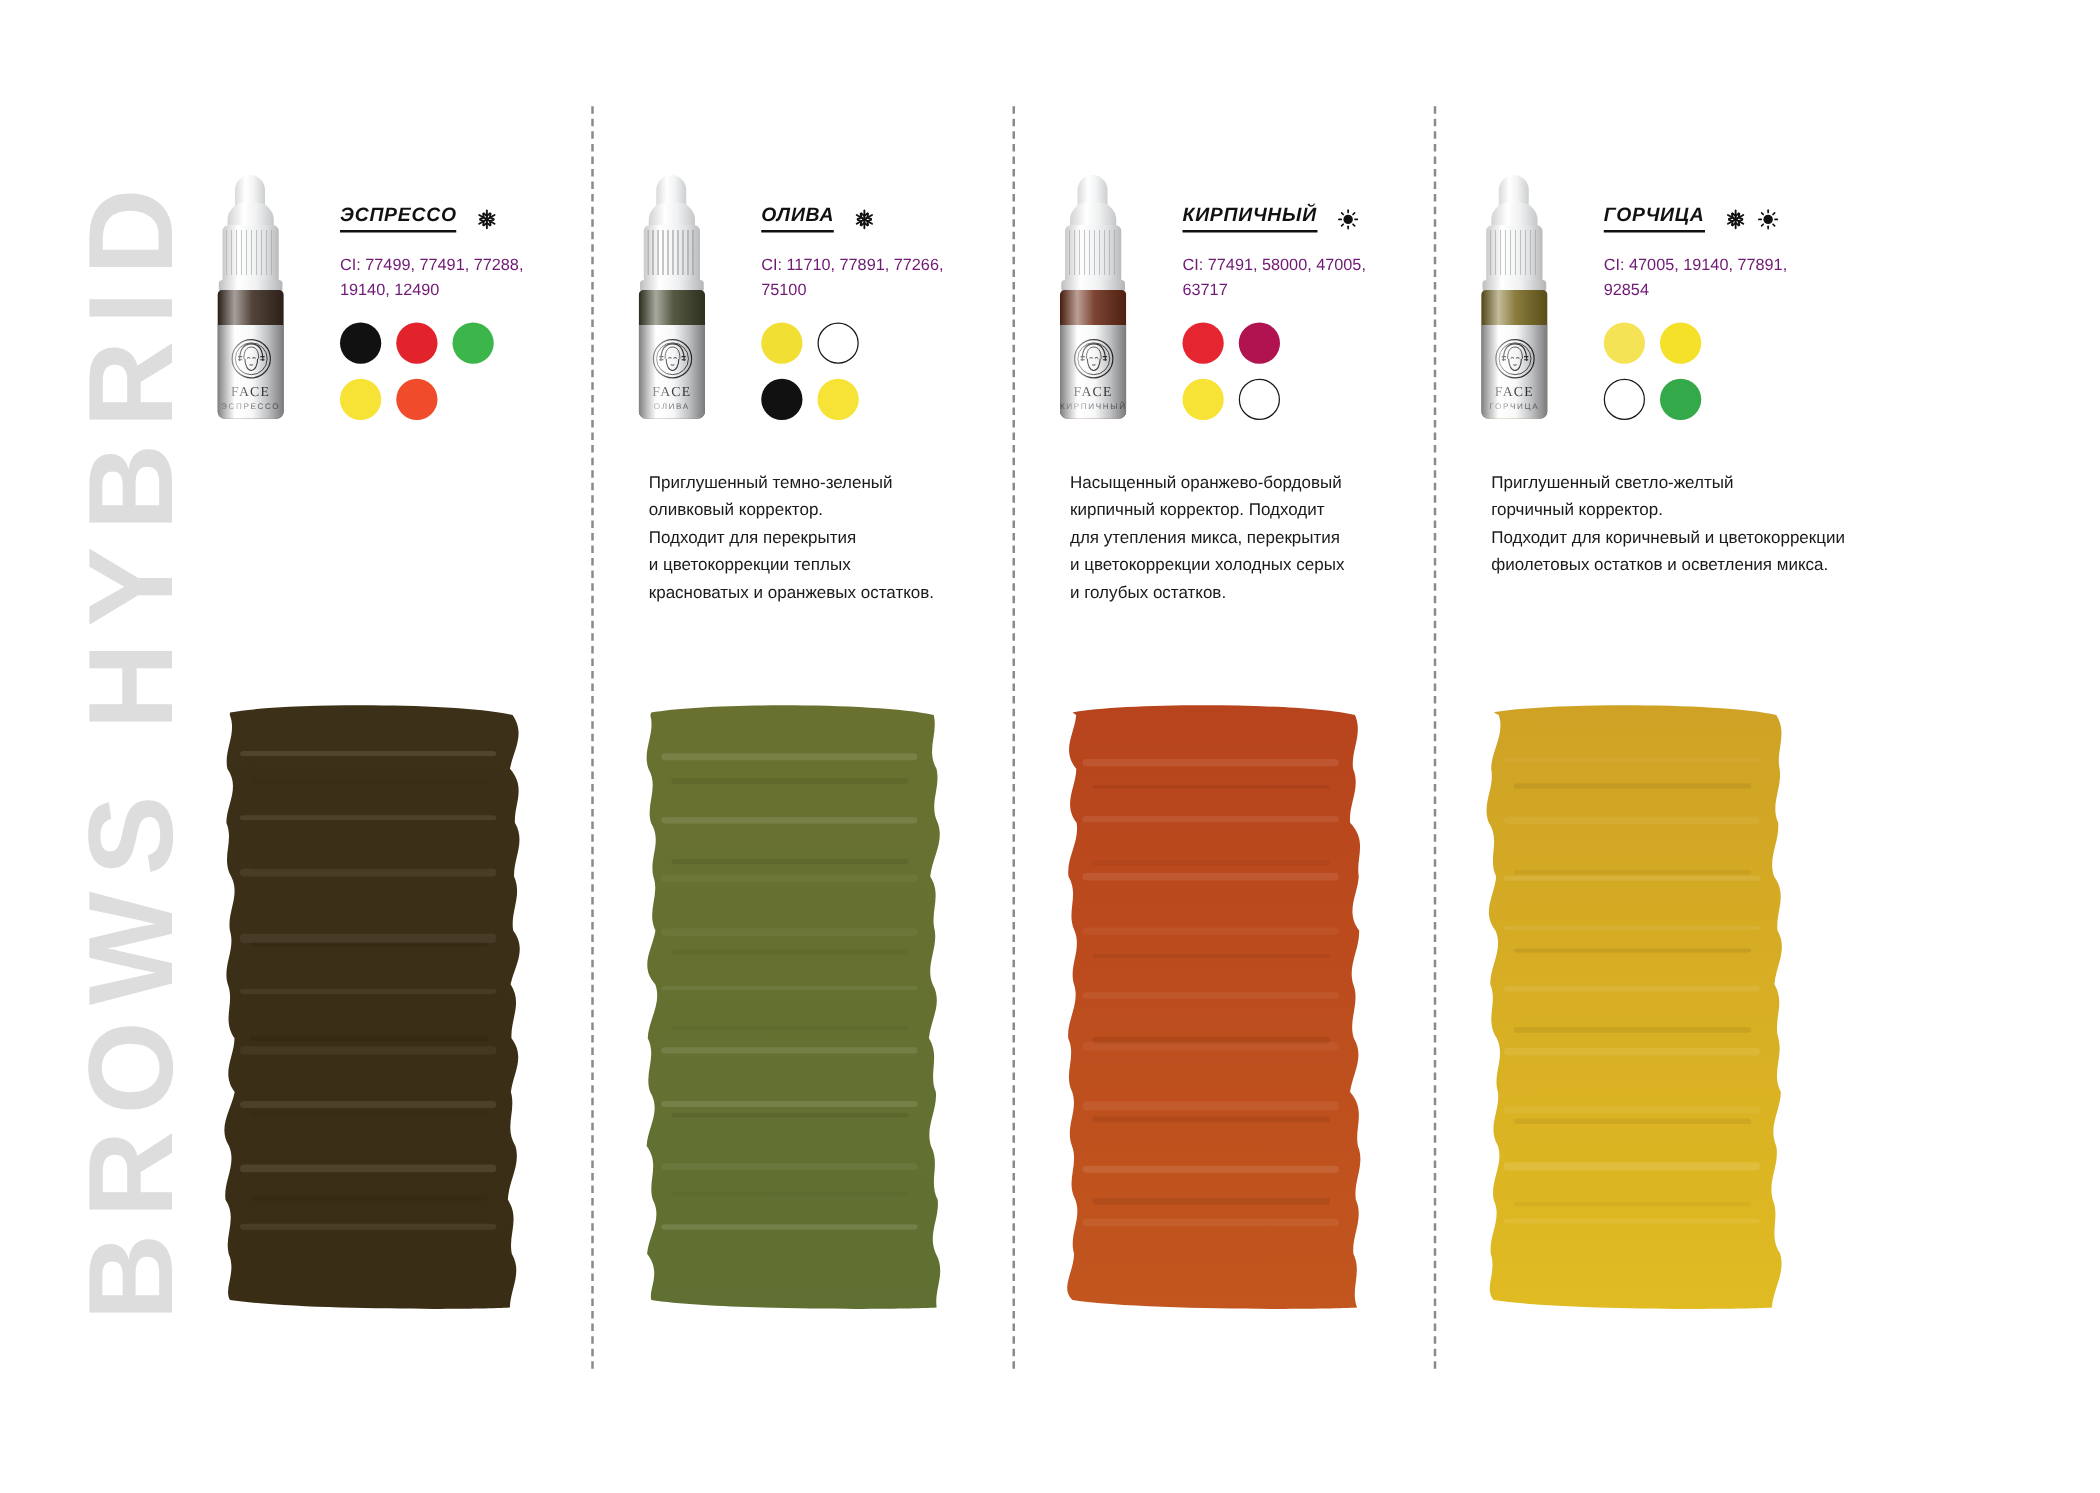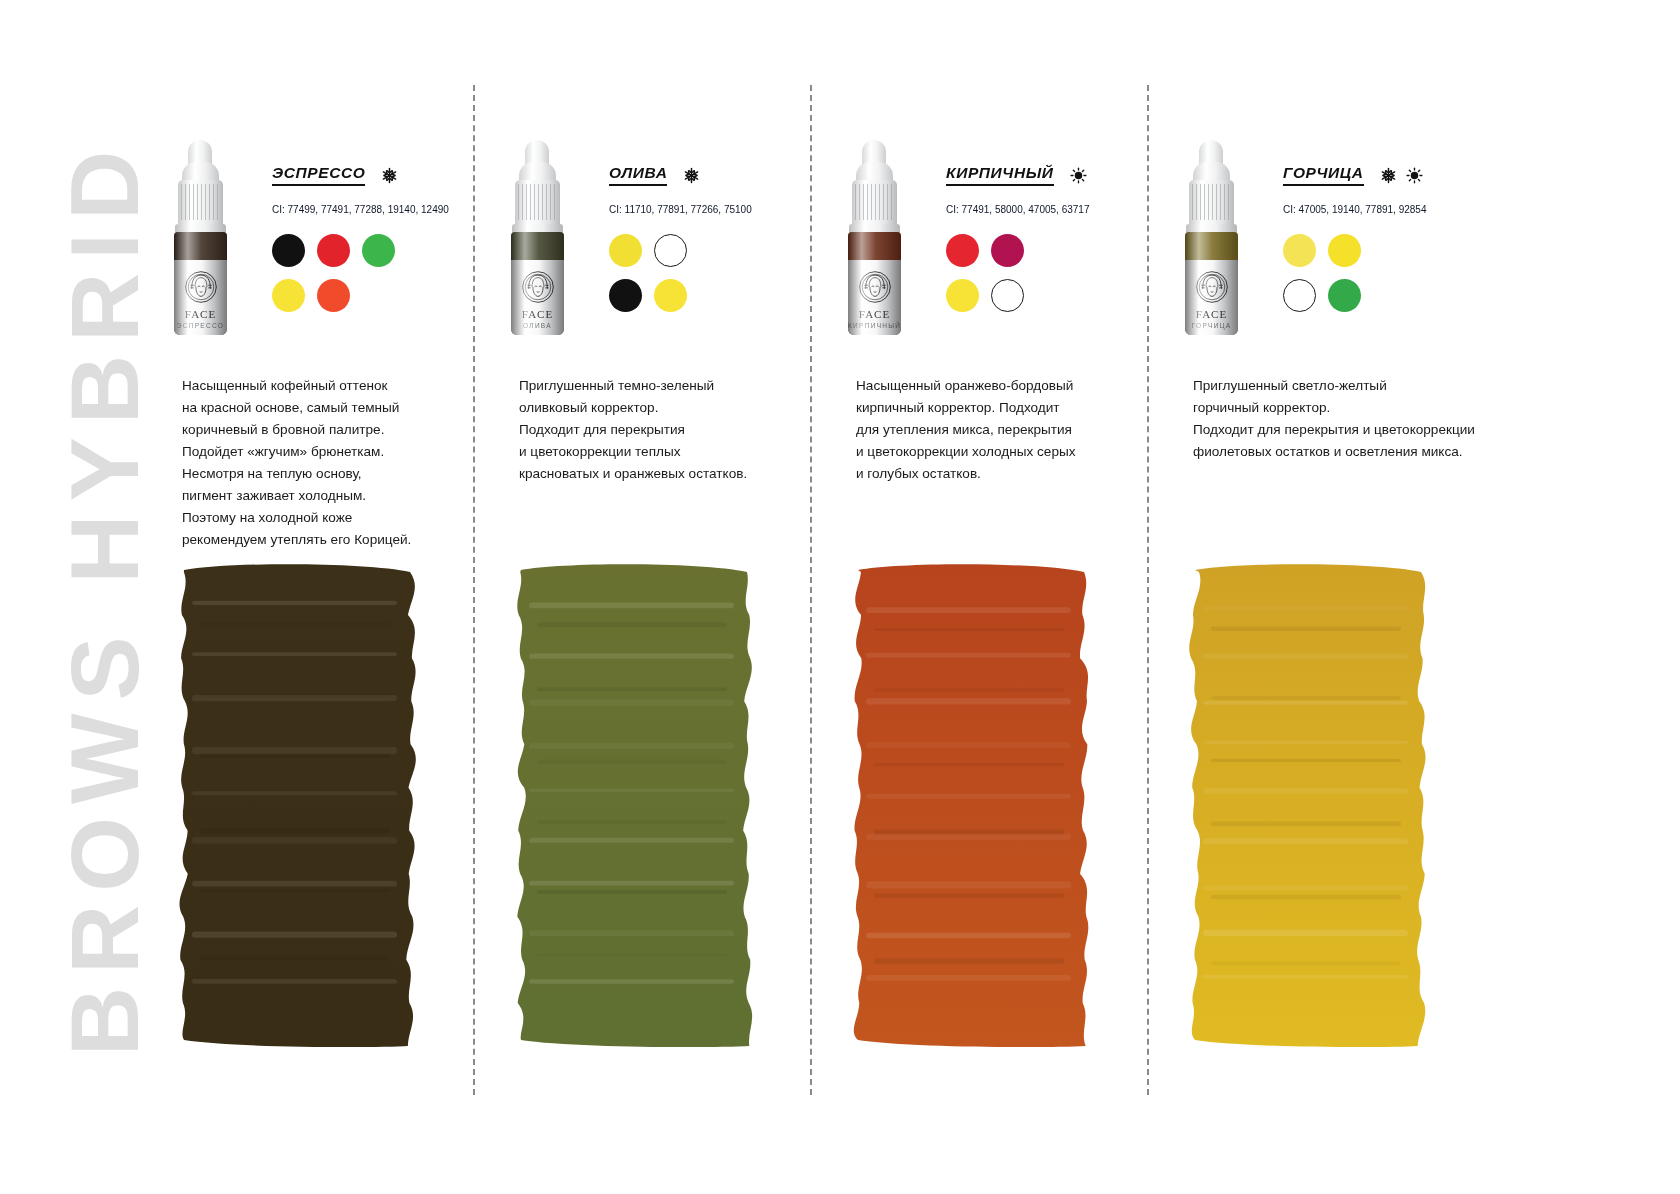--- a/index.html
+++ b/index.html
@@ -217,23 +217,23 @@
     display: flex;
     align-items: center;
     gap: 9px;
     margin-left: 6px;
   }
   .temp-icons svg { display: block; }
 
   .ci-line {
     margin-top: 16px;
     font-family: "Liberation Sans", sans-serif;
-    font-size: 10px;
+    font-size: 13px;
     line-height: 1.55;
-    color: #0f172a;
+    color: #701a75;
     max-width: 185px;
   }
 
   
   .dots {
     margin-top: 16px;
     display: grid;
     grid-template-columns: repeat(3, 41px);
     grid-auto-rows: 41px;
     gap: 4px 4px;
@@ -338,28 +338,20 @@
             <div class="ci-line">CI: 77499, 77491, 77288, 19140, 12490</div>
             <div class="dots">
               <div class="dot" style="background: rgb(17, 17, 17);"></div>
               <div class="dot" style="background: rgb(226, 35, 43);"></div>
               <div class="dot" style="background: rgb(60, 181, 74);"></div>
               <div class="dot" style="background: rgb(247, 227, 53);"></div>
               <div class="dot" style="background: rgb(240, 75, 42);"></div>
             </div>
           </div>
         </div>
-        <div class="desc">Насыщенный кофейный оттенок
-на красной основе, самый темный
-коричневый в бровной палитре.
-Подойдет «жгучим» брюнеткам.
-Несмотря на теплую основу,
-пигмент заживает холодным.
-Поэтому на холодной коже
-рекомендуем утеплять его Корицей.</div>
         <div class="swatch-wrap">
           <svg width="262" height="490" viewBox="0 0 262 490">
             <defs>
               <linearGradient id="grad3" x1="0" y1="0" x2="0" y2="1">
                 <stop offset="0%" stop-color="#3d3018"></stop>
                 <stop offset="100%" stop-color="#3a2d16"></stop>
               </linearGradient>
             </defs>
             <path d="M 18 10 C 60 2, 200 2, 244 12 C 254.74882878211739 27.081818181818182, 244.74882878211739 40.009090909090915, 241.9725265512115 55.09090909090909 C 255.2694950146924 70.17272727272727, 245.2694950146924 83.10000000000001, 245.92110443390956 98.18181818181819 C 254.76713753154834 113.26363636363637, 244.76713753154834 126.1909090909091, 245.2561569238343 141.27272727272728 C 252.0781955747298 156.35454545454547, 242.0781955747298 169.28181818181818, 244.546043398113 184.36363636363637 C 255.8916339920329 199.44545454545457, 245.8916339920329 212.37272727272727, 242.46849823112996 227.45454545454547 C 252.29876137073094 242.53636363636366, 242.29876137073094 255.46363636363637, 243.18563079982326 270.54545454545456 C 254.6369800607846 285.6272727272727, 244.6369800607846 298.55454545454546, 242.71892547734032 313.6363636363636 C 247.08353614857586 328.7181818181818, 237.08353614857586 341.6454545454546, 246.32424187954712 356.72727272727275 C 250.8724401019851 371.8090909090909, 240.8724401019851 384.7363636363637, 240.30895137801252 399.81818181818187 C 250.302324356652 414.90000000000003, 240.302324356652 427.8272727272728, 243.43165016334115 442.909090909091 C 252.23792887024484 457.9909090909091, 242.23792887024484 470.91818181818184, 241.86834144679287 486 C 210 488, 70 488, 18 480 C 12.551569762430884 470.91818181818184, 23.551569762430884 457.9909090909091, 16.936650277551568 442.90909090909093 C 13.253300908139583 427.8272727272728, 24.253300908139583 414.90000000000003, 14.39286518115218 399.81818181818187 C 12.536605420306607 384.7363636363637, 23.536605420306607 371.8090909090909, 17.210372926299634 356.72727272727275 C 7.82157135048023 341.6454545454546, 18.82157135048023 328.7181818181818, 21.750442746910473 313.6363636363636 C 10.415941001575412 298.55454545454546, 21.415941001575412 285.6272727272727, 21.60301113482705 270.54545454545456 C 11.099410774232545 255.46363636363637, 22.099410774232545 242.53636363636366, 16.221106530270124 227.45454545454547 C 11.726041557605399 212.37272727272727, 22.7260415576054 199.44545454545457, 17.91409206572645 184.36363636363637 C 15.564265970403454 169.28181818181818, 26.564265970403454 156.35454545454547, 18.939291956340565 141.27272727272728 C 10.4870088116671 126.1909090909091, 21.4870088116671 113.26363636363637, 15.065749168892275 98.18181818181819 C 15.338874880382267 83.10000000000001, 26.338874880382267 70.17272727272727, 15.89151191799506 55.09090909090909 C 12.793507399872645 40.009090909090915, 23.793507399872645 27.081818181818182, 17.842206003070906 12 Z" fill="url(#grad3)"></path>
             <rect x="26" y="40.844933510220116" width="205" height="4.052561402578168" rx="3" fill="#ffffff" opacity="0.102"></rect>
@@ -639,21 +631,21 @@
             <div class="dots cols2">
               <div class="dot" style="background: rgb(245, 227, 86);"></div>
               <div class="dot" style="background: rgb(245, 224, 42);"></div>
               <div class="dot outlined" style="background: rgb(255, 255, 255);"></div>
               <div class="dot" style="background: rgb(52, 169, 74);"></div>
             </div>
           </div>
         </div>
         <div class="desc">Приглушенный светло-желтый
 горчичный корректор.
-Подходит для перекрытия и цветокоррекции
+Подходит для коричневый и цветокоррекции
 фиолетовых остатков и осветления микса.</div>
         <div class="swatch-wrap">
           <svg width="262" height="490" viewBox="0 0 262 490">
             <defs>
               <linearGradient id="grad6" x1="0" y1="0" x2="0" y2="1">
                 <stop offset="0%" stop-color="#cfa225"></stop>
                 <stop offset="100%" stop-color="#e0bb22"></stop>
               </linearGradient>
             </defs>
             <path d="M 18 10 C 60 2, 200 2, 244 12 C 253.4976000736922 27.081818181818182, 243.4976000736922 40.009090909090915, 246.70382118537268 55.09090909090909 C 248.95990228790785 70.17272727272727, 238.95990228790785 83.10000000000001, 245.51661110181203 98.18181818181819 C 246.93885660215227 113.26363636363637, 236.93885660215227 126.1909090909091, 242.28924012290744 141.27272727272728 C 253.39715218888463 156.35454545454547, 243.39715218888463 169.28181818181818, 244.9745874428072 184.36363636363637 C 253.70886063934717 199.44545454545457, 243.70886063934717 212.37272727272727, 242.5110330593358 227.45454545454547 C 251.48219323413548 242.53636363636366, 241.48219323413548 255.46363636363637, 245.66985416676377 270.54545454545456 C 249.79637360749598 285.6272727272727, 239.79637360749598 298.55454545454546, 247.70935154320176 313.6363636363636 C 247.28238320410364 328.7181818181818, 237.28238320410364 341.6454545454546, 244.00110745616308 356.72727272727275 C 246.87894439738196 371.8090909090909, 236.87894439738196 384.7363636363637, 241.25337243138503 399.81818181818187 C 247.3151115185186 414.90000000000003, 237.3151115185186 427.8272727272728, 247.10770202014024 442.909090909091 C 251.61210990213422 457.9909090909091, 241.61210990213422 470.91818181818184, 240.58940792111187 486 C 210 488, 70 488, 18 480 C 9.709840835402645 470.91818181818184, 20.709840835402645 457.9909090909091, 15.598337174206197 442.90909090909093 C 13.956847015282534 427.8272727272728, 24.956847015282534 414.90000000000003, 17.93776416961931 399.81818181818187 C 14.957803014646192 384.7363636363637, 25.957803014646192 371.8090909090909, 21.42388630259032 356.72727272727275 C 12.300341847026878 341.6454545454546, 23.30034184702688 328.7181818181818, 21.345616344057778 313.6363636363636 C 16.767895941514475 298.55454545454546, 27.767895941514475 285.6272727272727, 20.412425997859067 270.54545454545456 C 10.4709310547779 255.46363636363637, 21.4709310547779 242.53636363636366, 15.20624923762225 227.45454545454547 C 14.957473102937207 212.37272727272727, 25.957473102937207 199.44545454545457, 19.343726160630457 184.36363636363637 C 7.768903494239275 169.28181818181818, 18.768903494239275 156.35454545454547, 19.945403340247182 141.27272727272728 C 12.727002623363866 126.1909090909091, 23.727002623363866 113.26363636363637, 14.075338363682544 98.18181818181819 C 8.022966169297213 83.10000000000001, 19.022966169297213 70.17272727272727, 15.930494428579927 55.09090909090909 C 16.166931812263527 40.009090909090915, 27.166931812263527 27.081818181818182, 21.998223308472998 12 Z" fill="url(#grad6)"></path>

